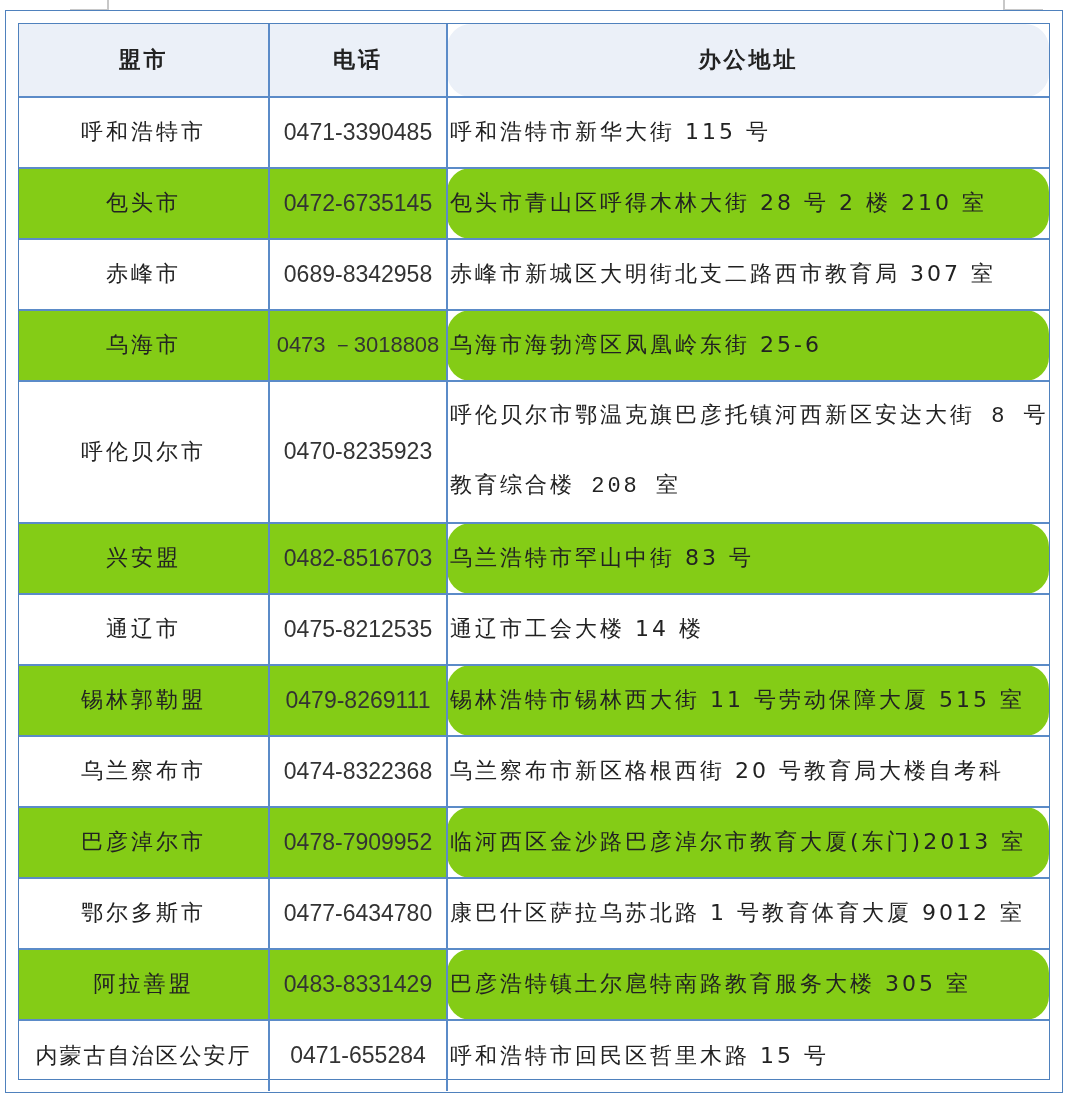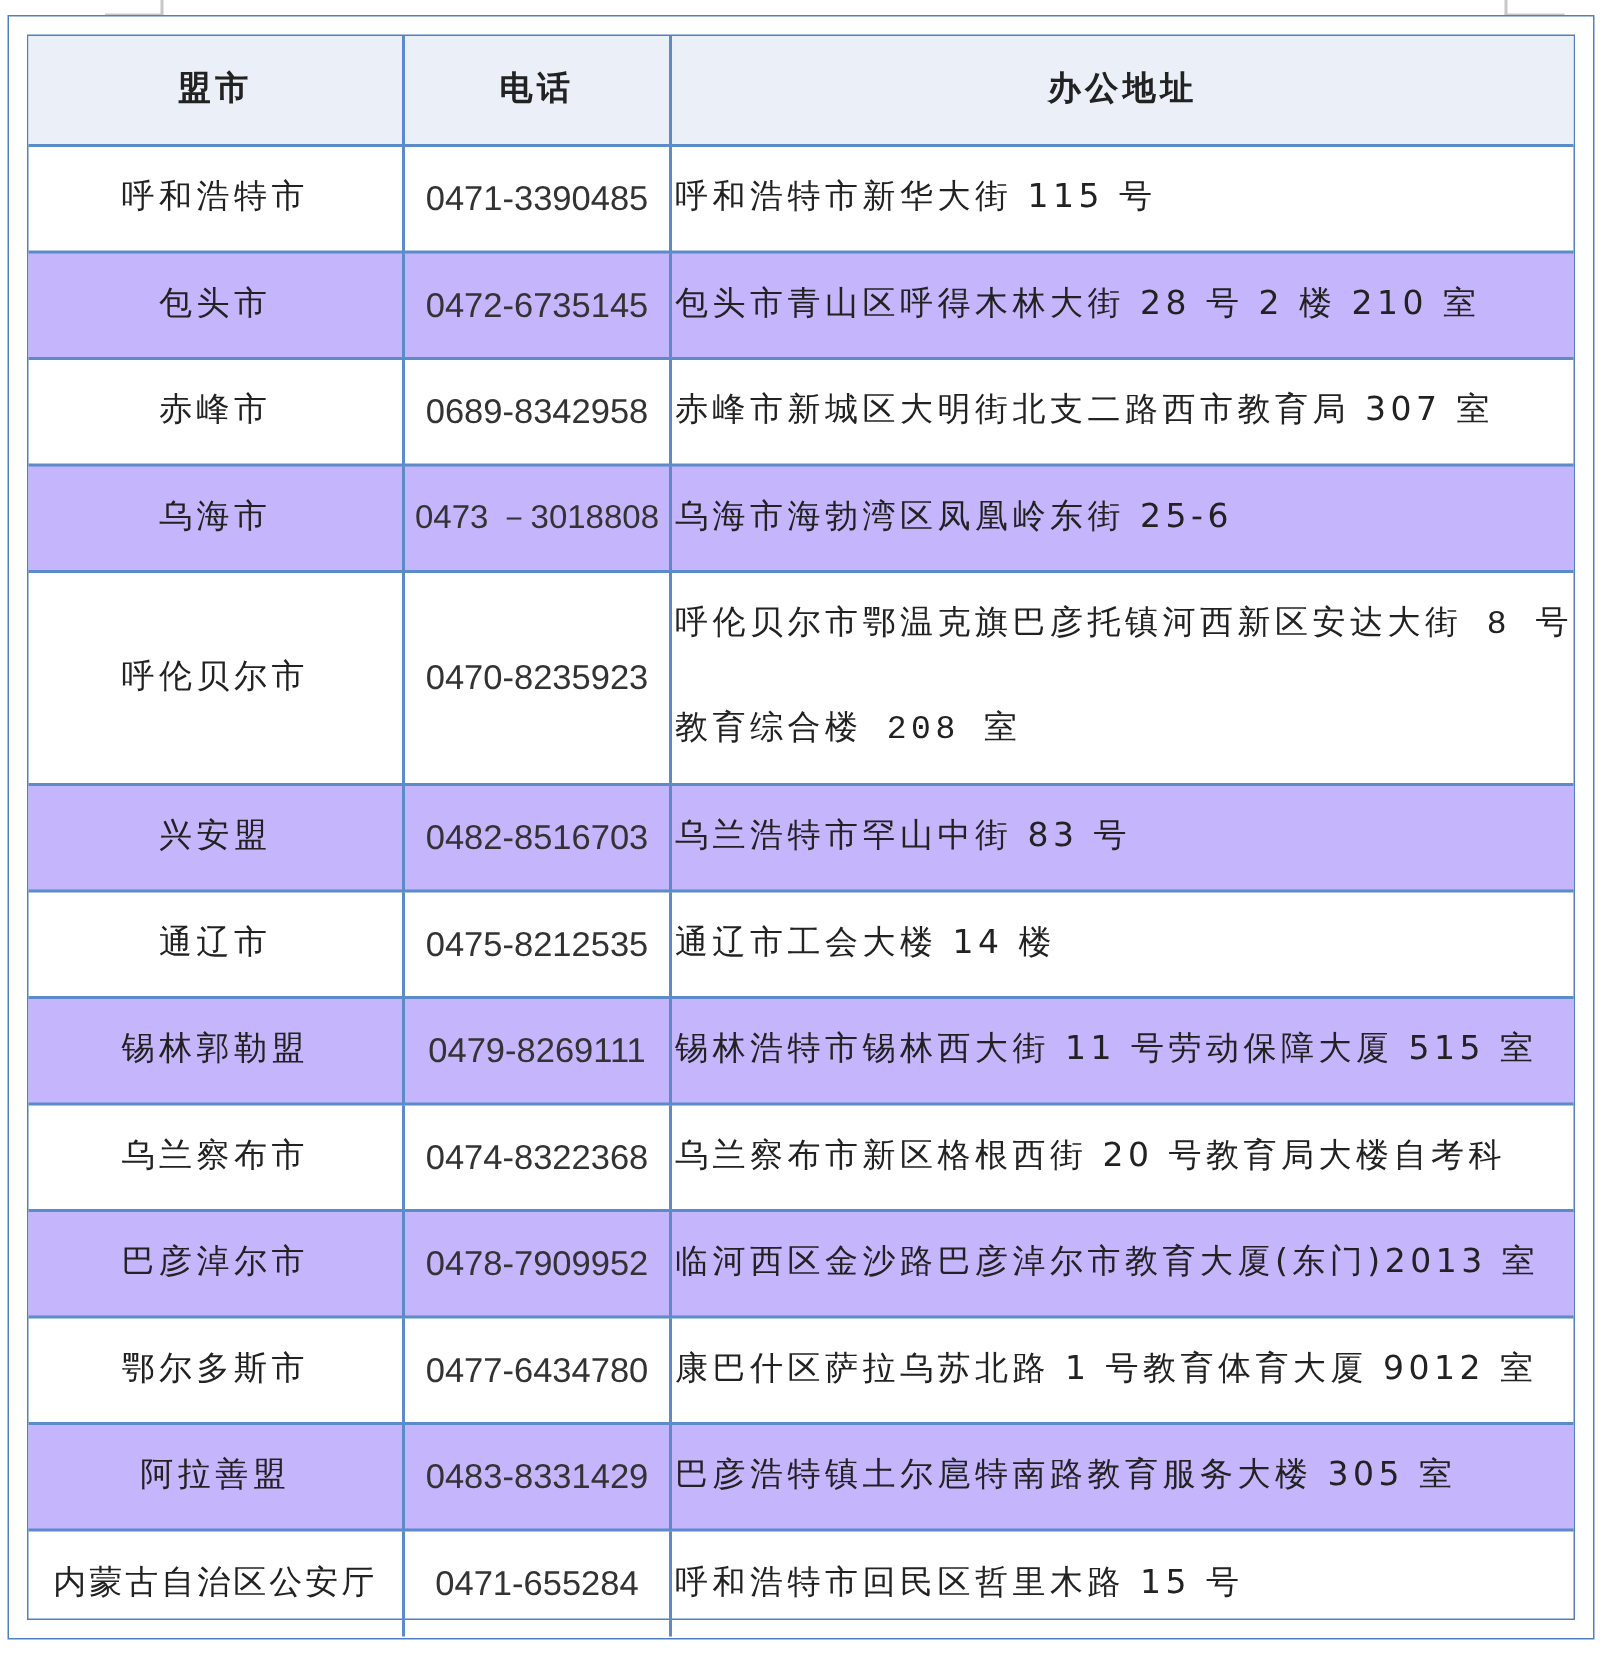--- a/index.html
+++ b/index.html
@@ -11,30 +11,30 @@
     border: 1px solid #4f81bd; box-sizing: border-box; padding: 12px;
     box-shadow: inset 0 0 0 1px #ffffff;
   }
   .outer-inner { border: 1px solid #4f81bd; width: 100%; height: 100%; box-sizing: border-box; }
   table { border-collapse: collapse; width: 100%; height: 100%; table-layout: fixed; }
   td, th {
     border: 2px solid #5b8bc8; padding: 0; font-weight: normal;
     font-size: 22px; line-height: 1.2; letter-spacing: 3px;
   }
   th { background: #ebf0f8; font-weight: bold; text-align: center; height: 72px; }
-  tr.shaded td { background: #c4b5fd; margin-top: 42px; }
+  tr.shaded td { background: #84cc16; margin-top: 42px; }
   td.city { text-align: center; }
   td.phone { text-align: center; letter-spacing: 0; font-family: "Liberation Sans", sans-serif; font-size: 23px; color: #333; }
   td.addr { text-align: left; padding-left: 2px; }
   td.addr.multi { line-height: 70px; font-family: Liberation Mono, monospace; }
   tr { height: 71px; }
   tr.tall { height: 140px; }
   table tr:first-child th { border-top: none; }
   table tr td:first-child, table tr th:first-child { border-left: none; }
-  table tr td:last-child, table tr th:last-child { border-right: none; }
+  table tr td:last-child, table tr th:last-child { border-right: none; border-radius: 24px; }
   table tr:last-child td { border-bottom: none; }
 </style>
 </head>
 <body>
 
 <div class="corner-mark" style="left:70px; top:9px; width:38px; height:1px;"></div>
 <div class="corner-mark" style="left:107px; top:0; width:2px; height:10px;"></div>
 <div class="corner-mark" style="left:1003px; top:9px; width:40px; height:1px;"></div>
 <div class="corner-mark" style="left:1003px; top:0; width:2px; height:10px;"></div>
 

